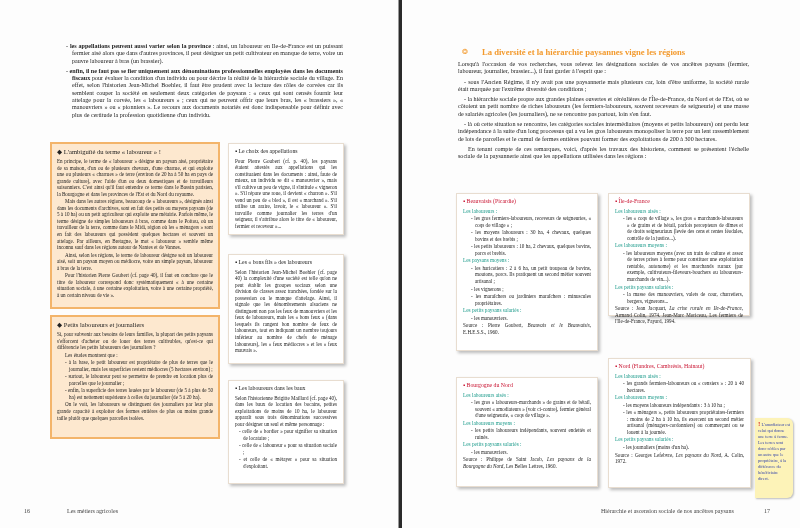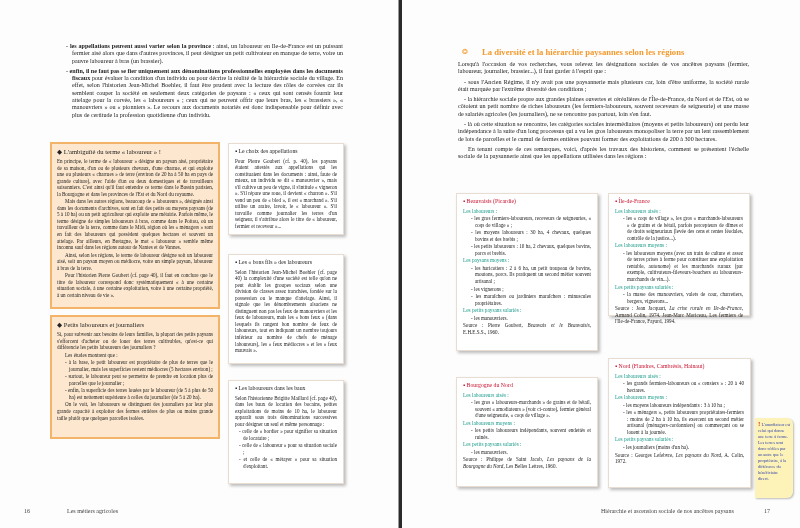--- a/index.html
+++ b/index.html
@@ -75,21 +75,21 @@
   <p>Selon l'historienne Brigitte Maillard (cf. page 40), dans les baux de location des bocains, petites exploitations de moins de 10 ha, le laboureur apparaît sous trois dénominations successives pour désigner un seul et même personnage :</p>
   <p class="lid">- <span>celle de « bordier » pour signifier sa situation de locataire ;</span></p>
   <p class="lid">- <span>celle de « laboureur » pour sa situation sociale ;</span></p>
   <p class="lid">- <span>et celle de « métayer » pour sa situation d'exploitant.</span></p>
 </div>
 
 <div class="footer" style="left:24px;top:508px;">16</div>
 <div class="footer" style="left:67px;top:508px;">Les métiers agricoles</div>
 
 <span class="secicon">❂</span>
-<div class="sechead" style="left:482px;">La diversité et la hiérarchie paysannes selon les régions</div>
+<div class="sechead" style="left:482px;">La diversité et la hiérarchie paysannes vigne les régions</div>
 
 <div class="txt" style="position:absolute;left:458px;top:61px;width:291px;">
   <p style="margin:0 0 3px 0;">Lorsqu'à l'occasion de vos recherches, vous relevez les désignations sociales de vos ancêtres paysans (fermier, laboureur, journalier, brassier...), il faut garder à l'esprit que :</p>
   <p style="margin:0 0 3px 0;text-indent:6px;">- sous l'Ancien Régime, il n'y avait pas une paysannerie mais plusieurs car, loin d'être uniforme, la société rurale était marquée par l'extrême diversité des conditions ;</p>
   <p style="margin:0 0 3px 0;text-indent:6px;">- la hiérarchie sociale propre aux grandes plaines ouvertes et céréalières de l'Île-de-France, du Nord et de l'Est, où se côtoient un petit nombre de riches laboureurs (les fermiers-laboureurs, souvent receveurs de seigneurie) et une masse de salariés agricoles (les journaliers), ne se rencontre pas partout, loin s'en faut.</p>
   <p style="margin:0 0 3px 0;text-indent:6px;">- là où cette situation se rencontre, les catégories sociales intermédiaires (moyens et petits laboureurs) ont perdu leur indépendance à la suite d'un long processus qui a vu les gros laboureurs monopoliser la terre par un lent rassemblement de lots de parcelles et le cumul de fermes entières pouvant former des exploitations de 200 à 300 hectares.</p>
   <p style="margin:0;text-indent:10px;">En tenant compte de ces remarques, voici, d'après les travaux des historiens, comment se présentent l'échelle sociale de la paysannerie ainsi que les appellations utilisées dans les régions :</p>
 </div>
 
 <div class="box white" style="left:456px;top:193px;width:142px;height:158px;" id="region0">

